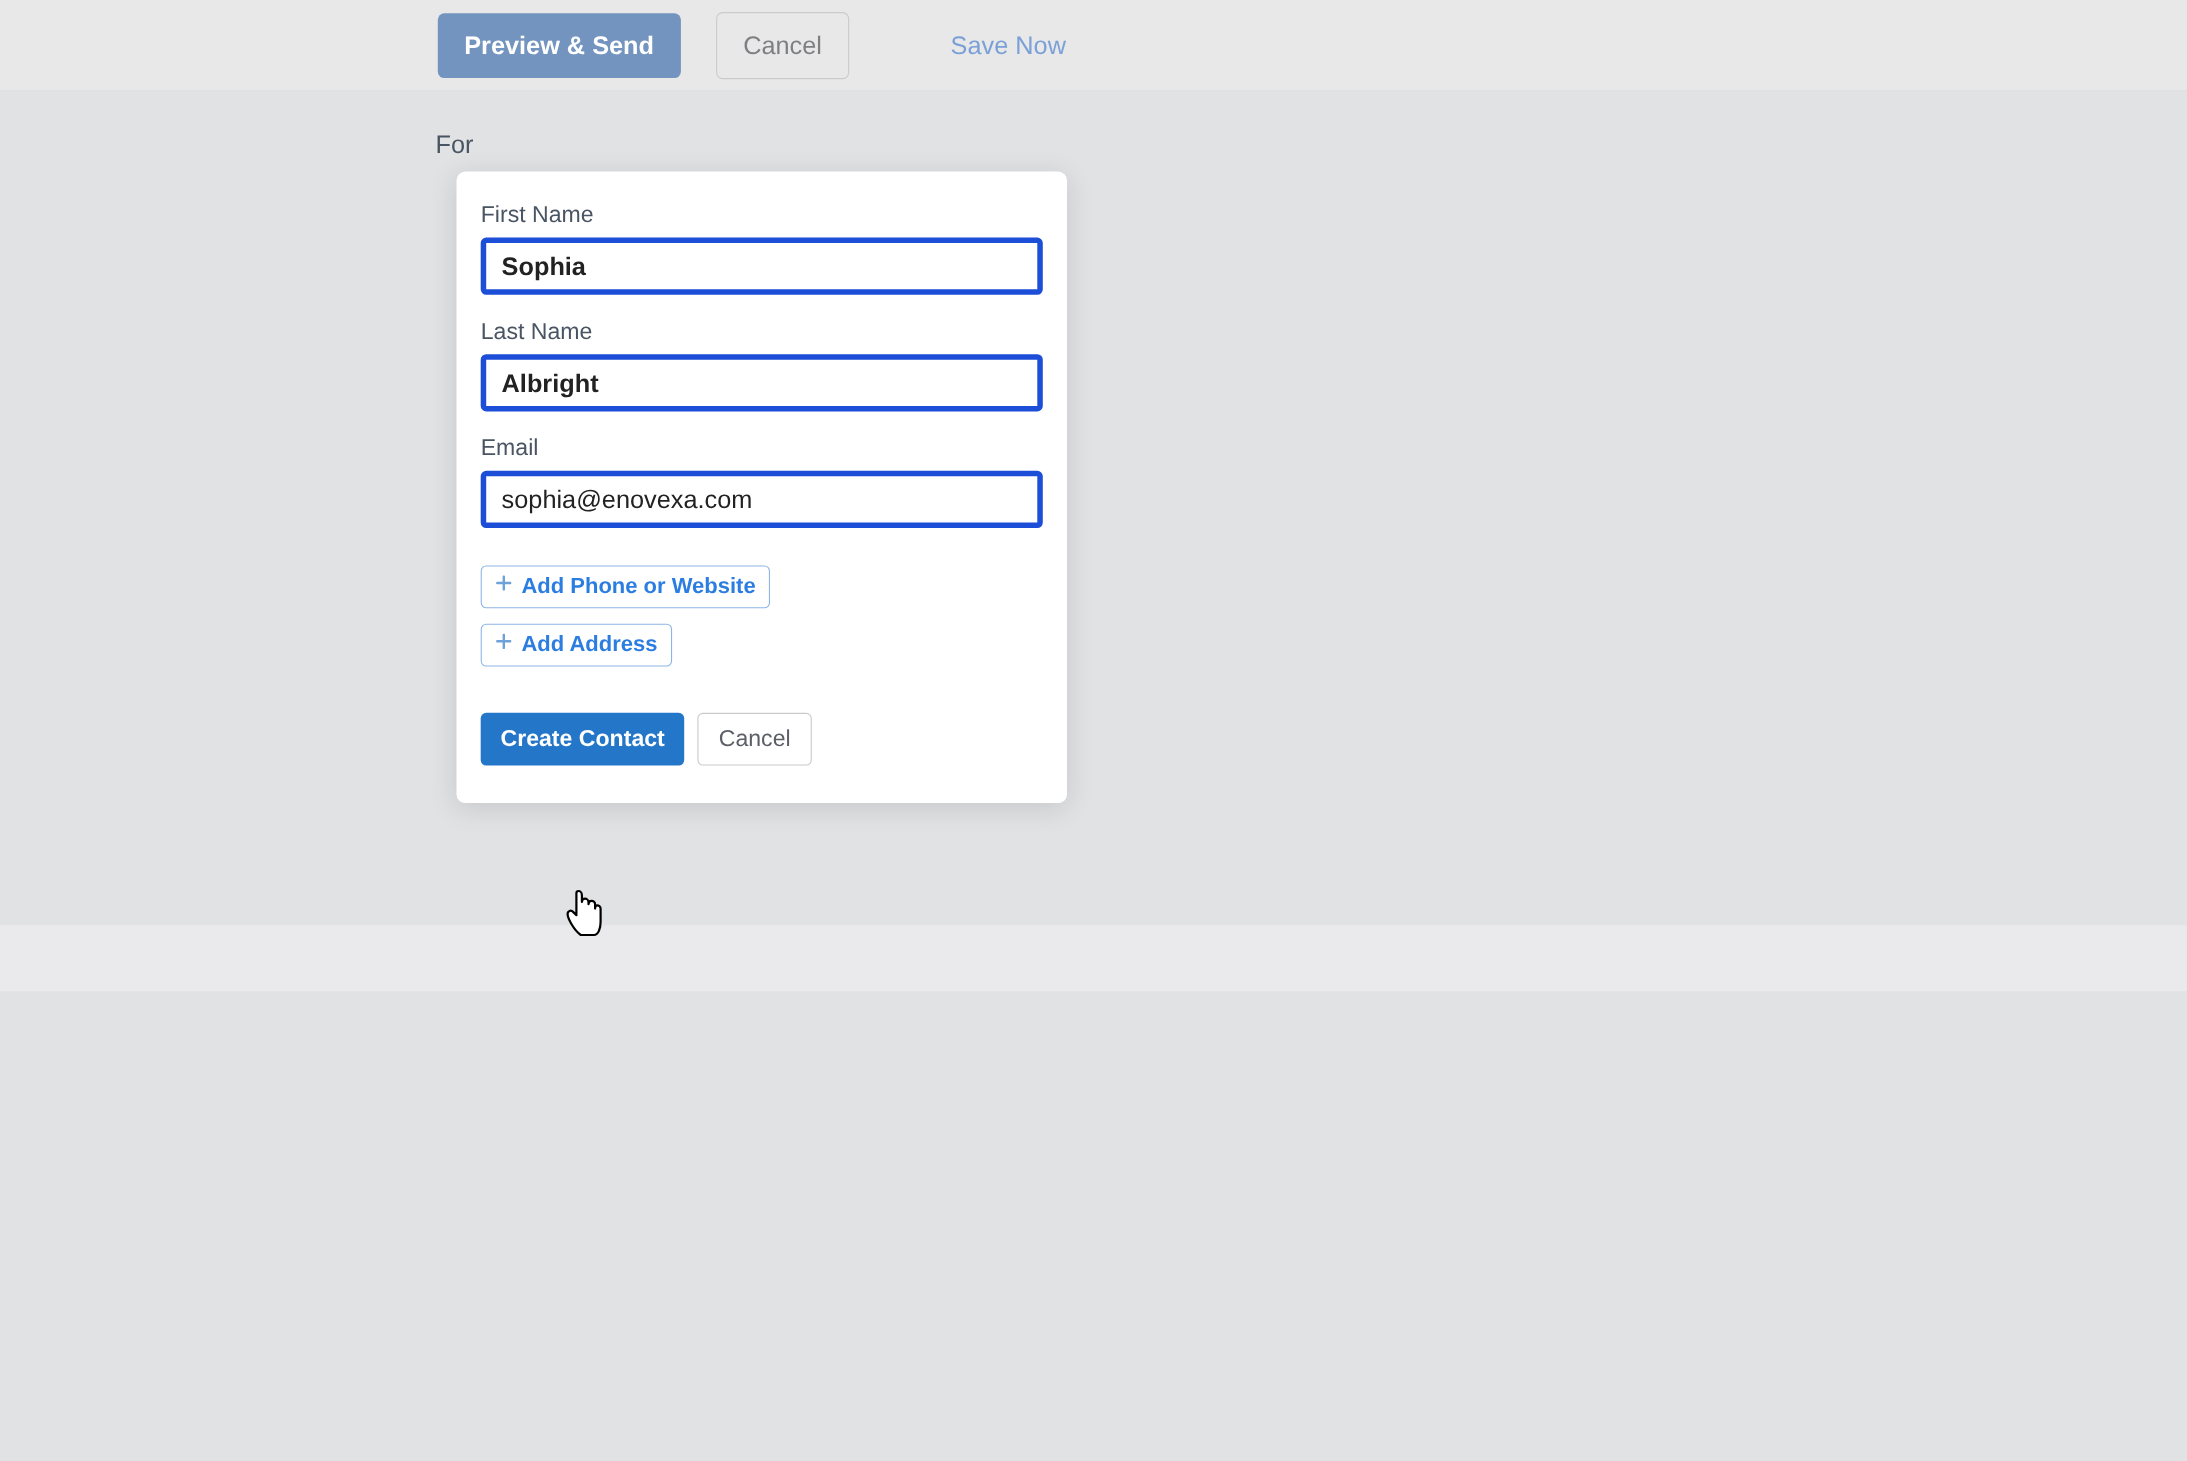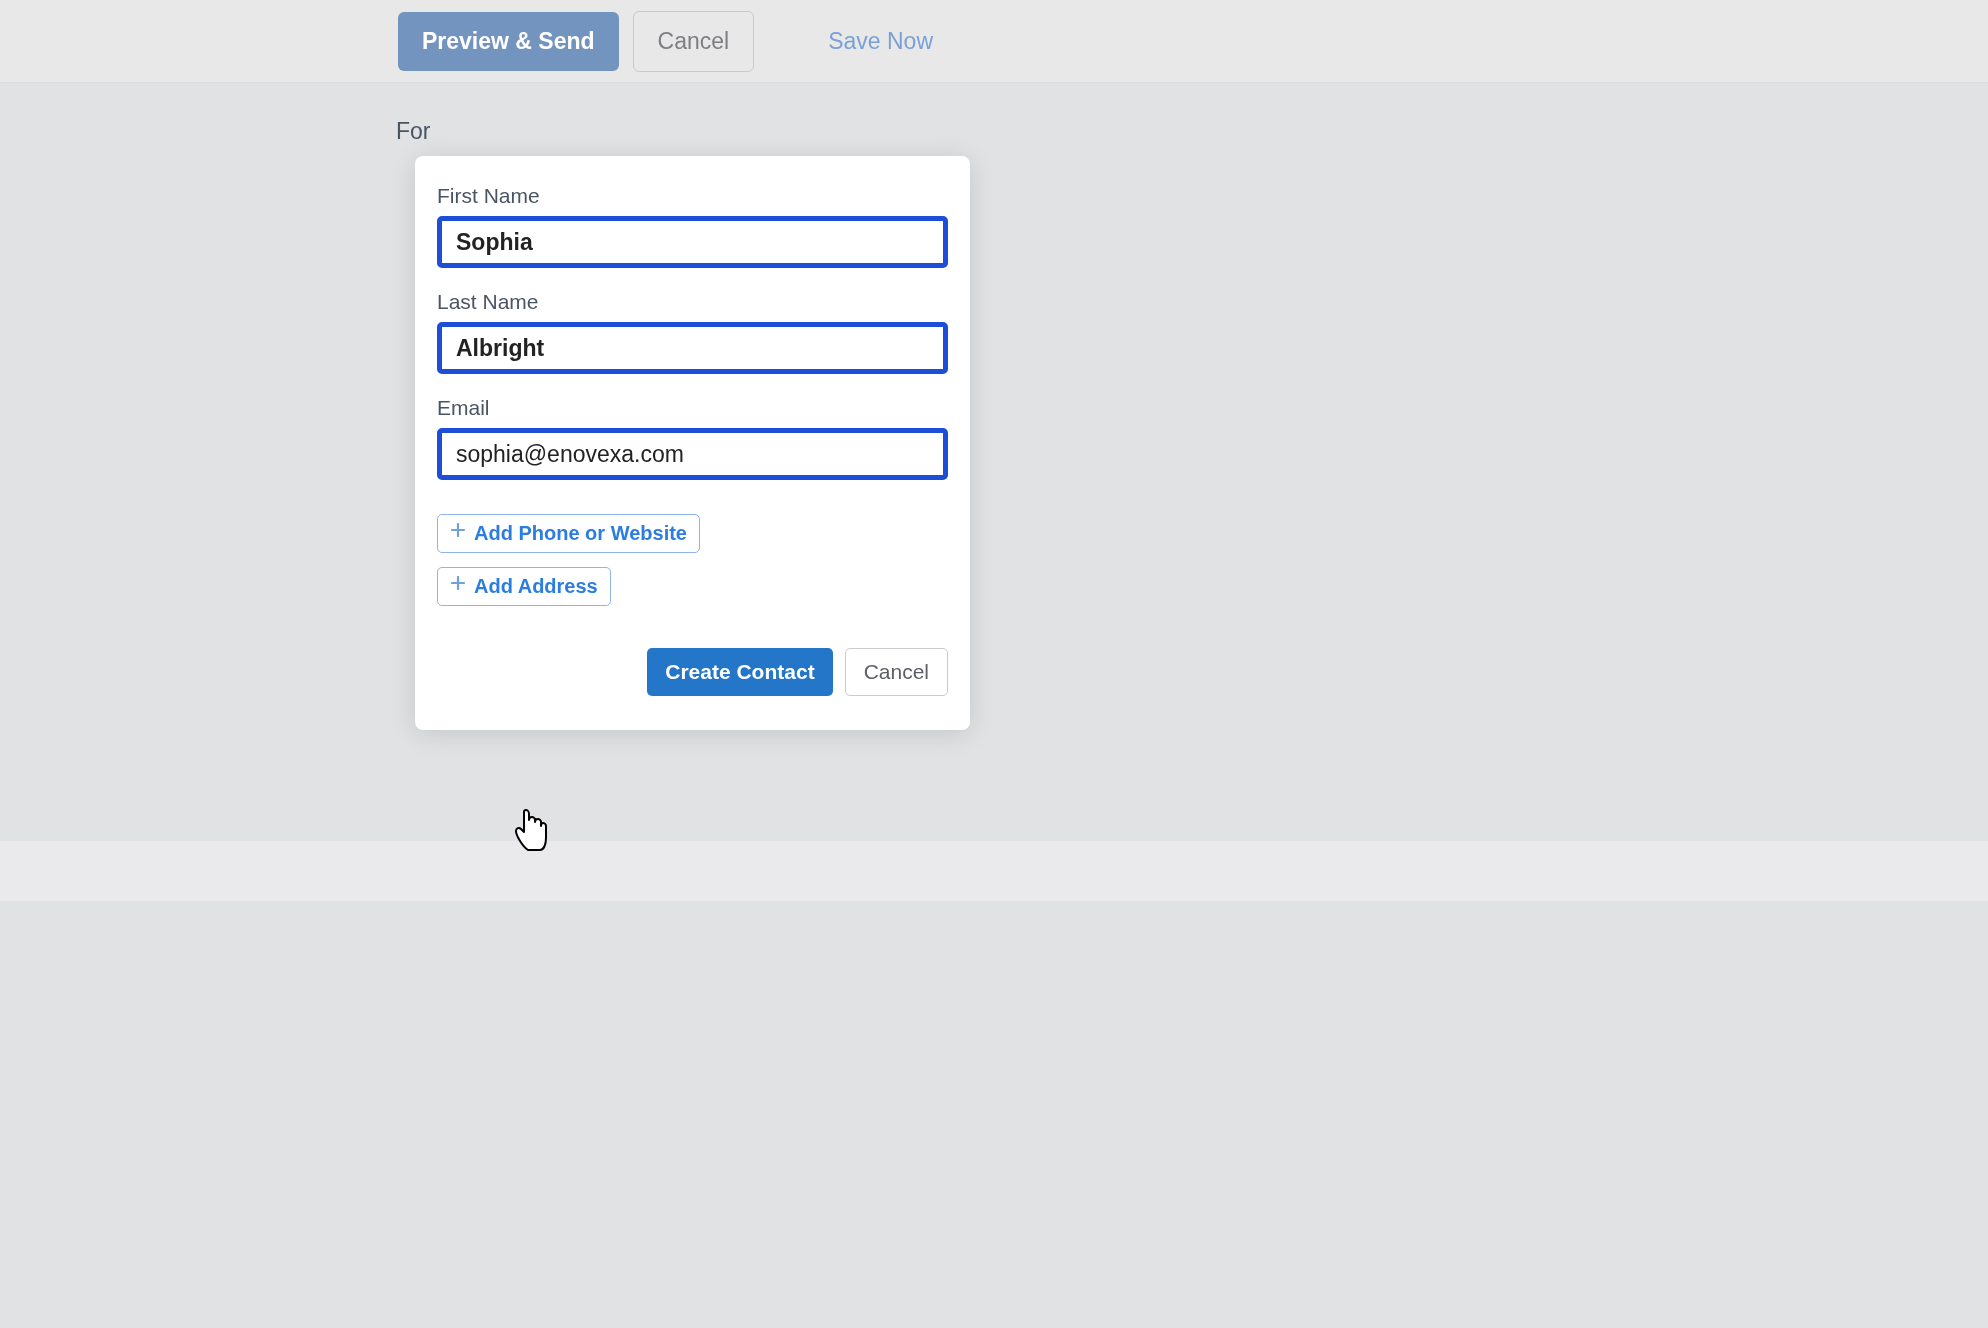--- a/index.html
+++ b/index.html
@@ -18,21 +18,21 @@
     background: #e8e8e9;
     border-bottom: 1px solid #dddee1;
     position: relative;
   }
   .topbar {
     position: absolute;
     left: 398px;
     top: 11px;
     display: flex;
     align-items: center;
-    gap: 14px;
+    gap: 32px;
   }
   .btn-primary-muted {
     background: #7394bf;
     color: #ffffff;
     border: none;
     border-radius: 6px;
     padding: 16px 24px;
     font-size: 23px;
     font-weight: 600;
     cursor: pointer;
@@ -138,21 +138,20 @@
     width: 16px; height: 16px;
     align-items: center; justify-content: center;
   }
   .plus-icon svg { display: block; }
 
   .action-row {
     margin-top: 42px;
     display: flex;
     gap: 12px;
     align-items: center;
-    justify-content: flex-end;
   }
   .btn-create {
     background: #2476c9;
     color: #ffffff;
     border: none;
     border-radius: 5px;
     padding: 12px 18px;
     font-size: 21px;
     font-weight: 700;
     cursor: pointer;

